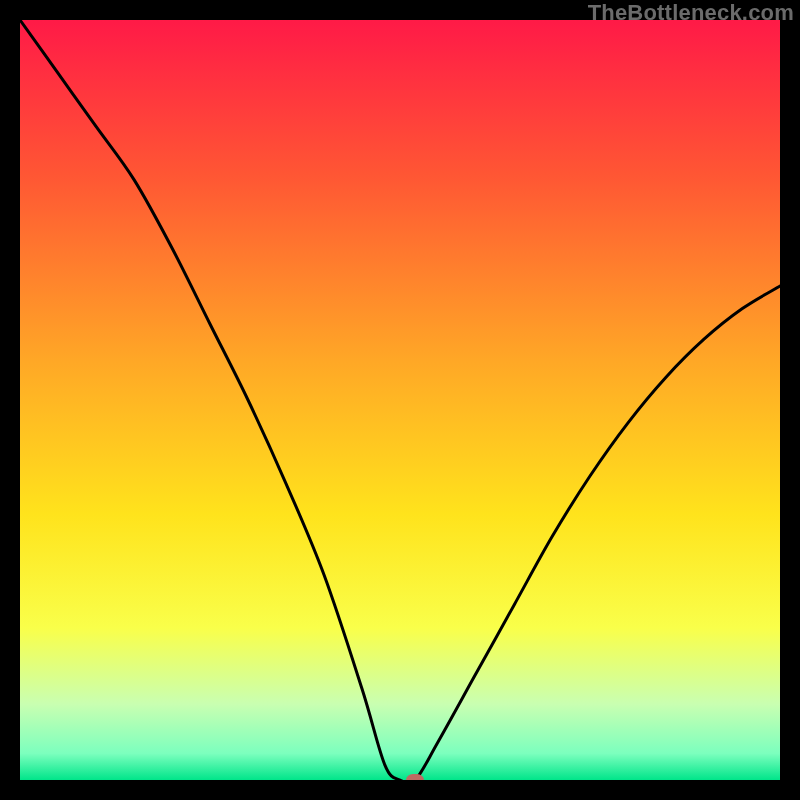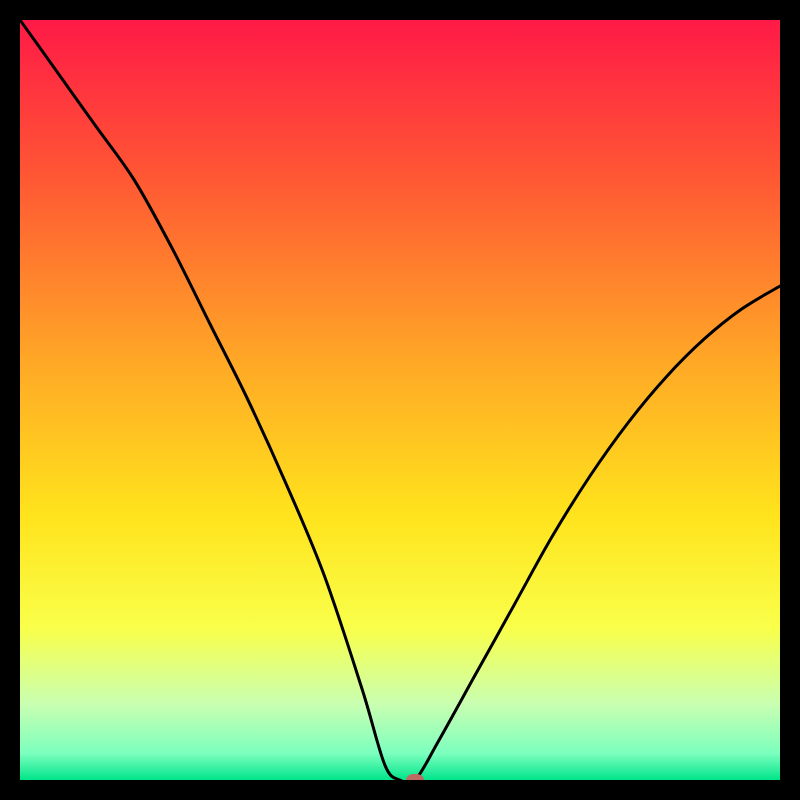--- a/index.html
+++ b/index.html
@@ -75,13 +75,14 @@
       <rect x="0" y="0" width="760" height="760" fill="url(#bg-grad)"></rect>
     </svg>
 
     <svg viewBox="0 0 760 760" preserveAspectRatio="none">
       <path id="curve-path" d="M 0 0 C 6.333333333333333 8.866666666666655, 25.333333333333336 35.4666666666666, 38 53.19999999999993 C 50.666666666666664 70.93333333333327, 63.333333333333336 88.66666666666663, 76 106.39999999999998 C 88.66666666666667 124.13333333333333, 101.33333333333333 139.33333333333334, 114 159.60000000000002 C 126.66666666666667 179.8666666666667, 139.33333333333334 203.93333333333334, 152 228 C 164.66666666666666 252.06666666666666, 177.33333333333334 278.6666666666667, 190 304 C 202.66666666666666 329.3333333333333, 215.33333333333334 353.4, 228 380 C 240.66666666666666 406.6, 253.33333333333334 434.46666666666664, 266 463.59999999999997 C 278.6666666666667 492.7333333333333, 291.3333333333333 520.5999999999999, 304 554.8 C 316.6666666666667 589, 331.8666666666667 637.1333333333333, 342 668.8 C 352.1333333333333 700.4666666666666, 358.4666666666667 729.5999999999999, 364.8 744.8 C 371.1333333333333 760, 374.93333333333334 757.4666666666667, 380 760 C 385.06666666666666 762.5333333333333, 388.8666666666667 766.3333333333334, 395.2 760 C 401.5333333333333 753.6666666666666, 407.86666666666673 739.7333333333333, 418.00000000000006 722 C 428.1333333333334 704.2666666666667, 443.33333333333337 676.4, 456 653.6 C 468.66666666666663 630.8000000000001, 481.3333333333333 608, 494 585.2 C 506.6666666666667 562.4000000000001, 519.3333333333334 538.3333333333333, 532 516.8 C 544.6666666666666 495.2666666666666, 557.3333333333334 475, 570 456 C 582.6666666666666 437, 595.3333333333334 419.26666666666665, 608 402.8 C 620.6666666666666 386.33333333333337, 633.3333333333334 371.1333333333333, 646 357.2 C 658.6666666666666 343.26666666666665, 671.3333333333334 330.6, 684 319.20000000000005 C 696.6666666666666 307.80000000000007, 709.3333333333334 297.6666666666667, 722 288.8 C 734.6666666666666 279.93333333333334, 753.6666666666666 269.8, 760 266" fill="none" stroke="#000000" stroke-width="3" stroke-linejoin="round" stroke-linecap="round"></path>
     </svg>
 
     <div id="marker" class="marker" style="left: 395.2px; top: 760px; background: rgb(189, 106, 98);"></div>
   </div>
 
+  <div class="attribution">TheBottleneck.com</div>
 </div>
 
 </body></html>

